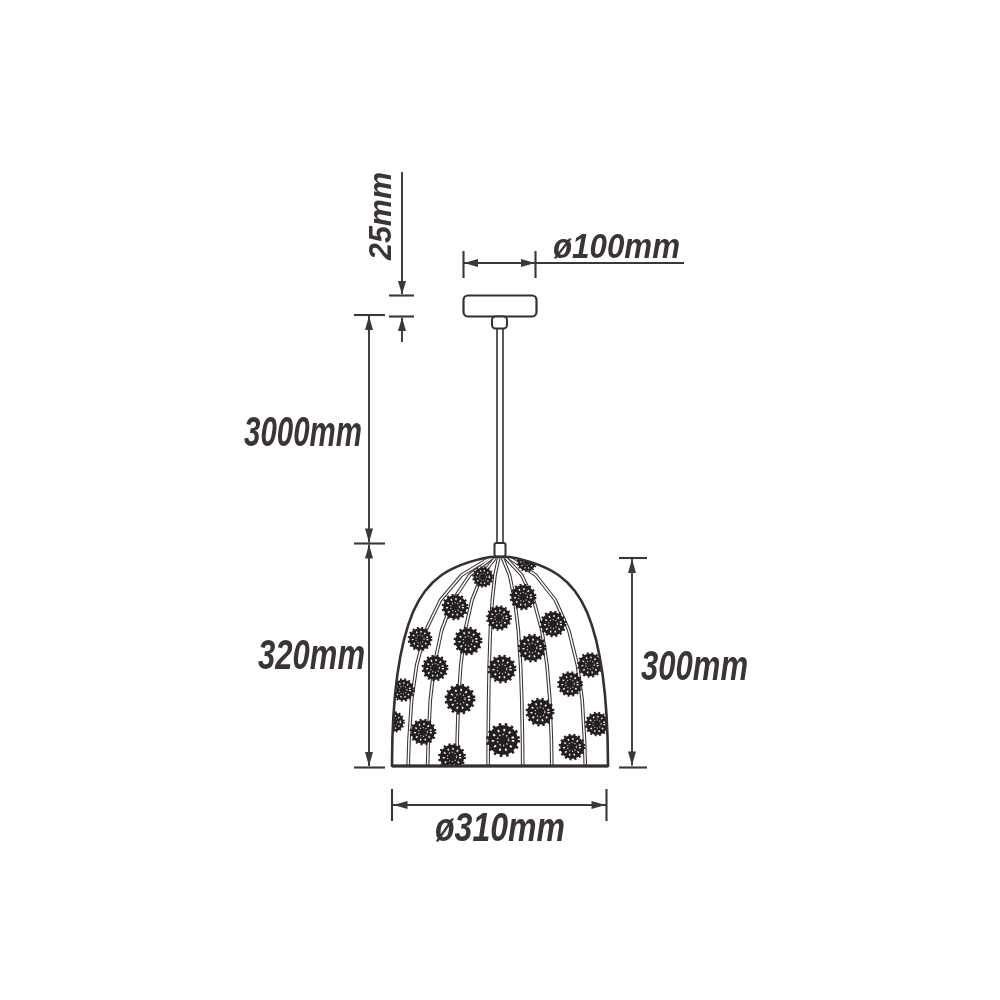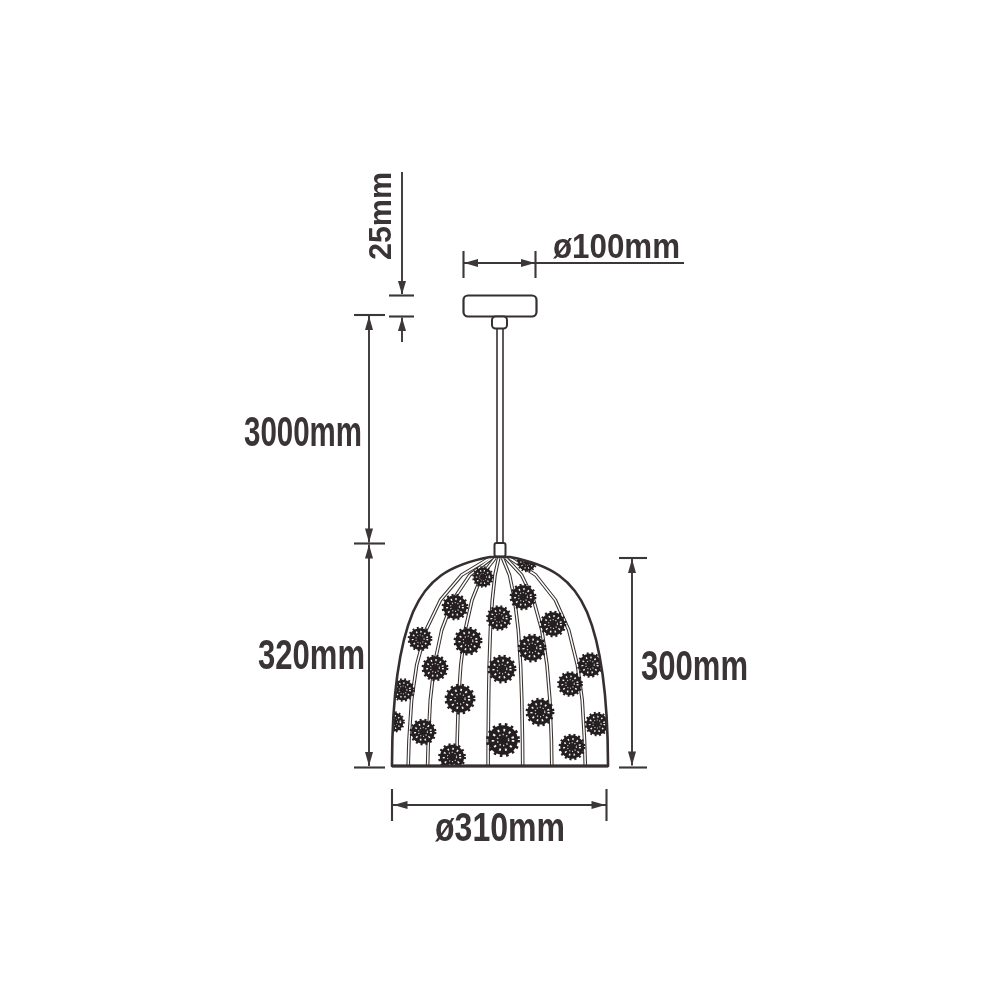--- a/index.html
+++ b/index.html
@@ -1,16 +1,16 @@
 <!DOCTYPE html>
 <html><head>
 <meta charset="utf-8">
 <style>
   html,body{margin:0;padding:0;background:#ffffff;}
-  .stage{position:relative;width:1000px;height:844px;background:#ffffff;overflow:hidden;}
+  .stage{position:relative;width:1000px;height:844px;background:#ffffff;overflow:hidden;font-style:italic;}
   .stage svg{position:absolute;left:0;top:0;width:1000px;height:1000px;}
 
   
   .fix{stroke:#352f31;fill:#ffffff;}
   .fix-line{stroke:#352f31;fill:none;}
   .outline{fill:none;stroke:#352f31;stroke-width:2.6;stroke-linejoin:round;}
   .seam-outer{fill:none;stroke:#38322f;stroke-width:3.6;stroke-linejoin:round;}
   .seam-inner{fill:none;stroke:#ffffff;stroke-width:1.5;stroke-linejoin:round;}
 
   

